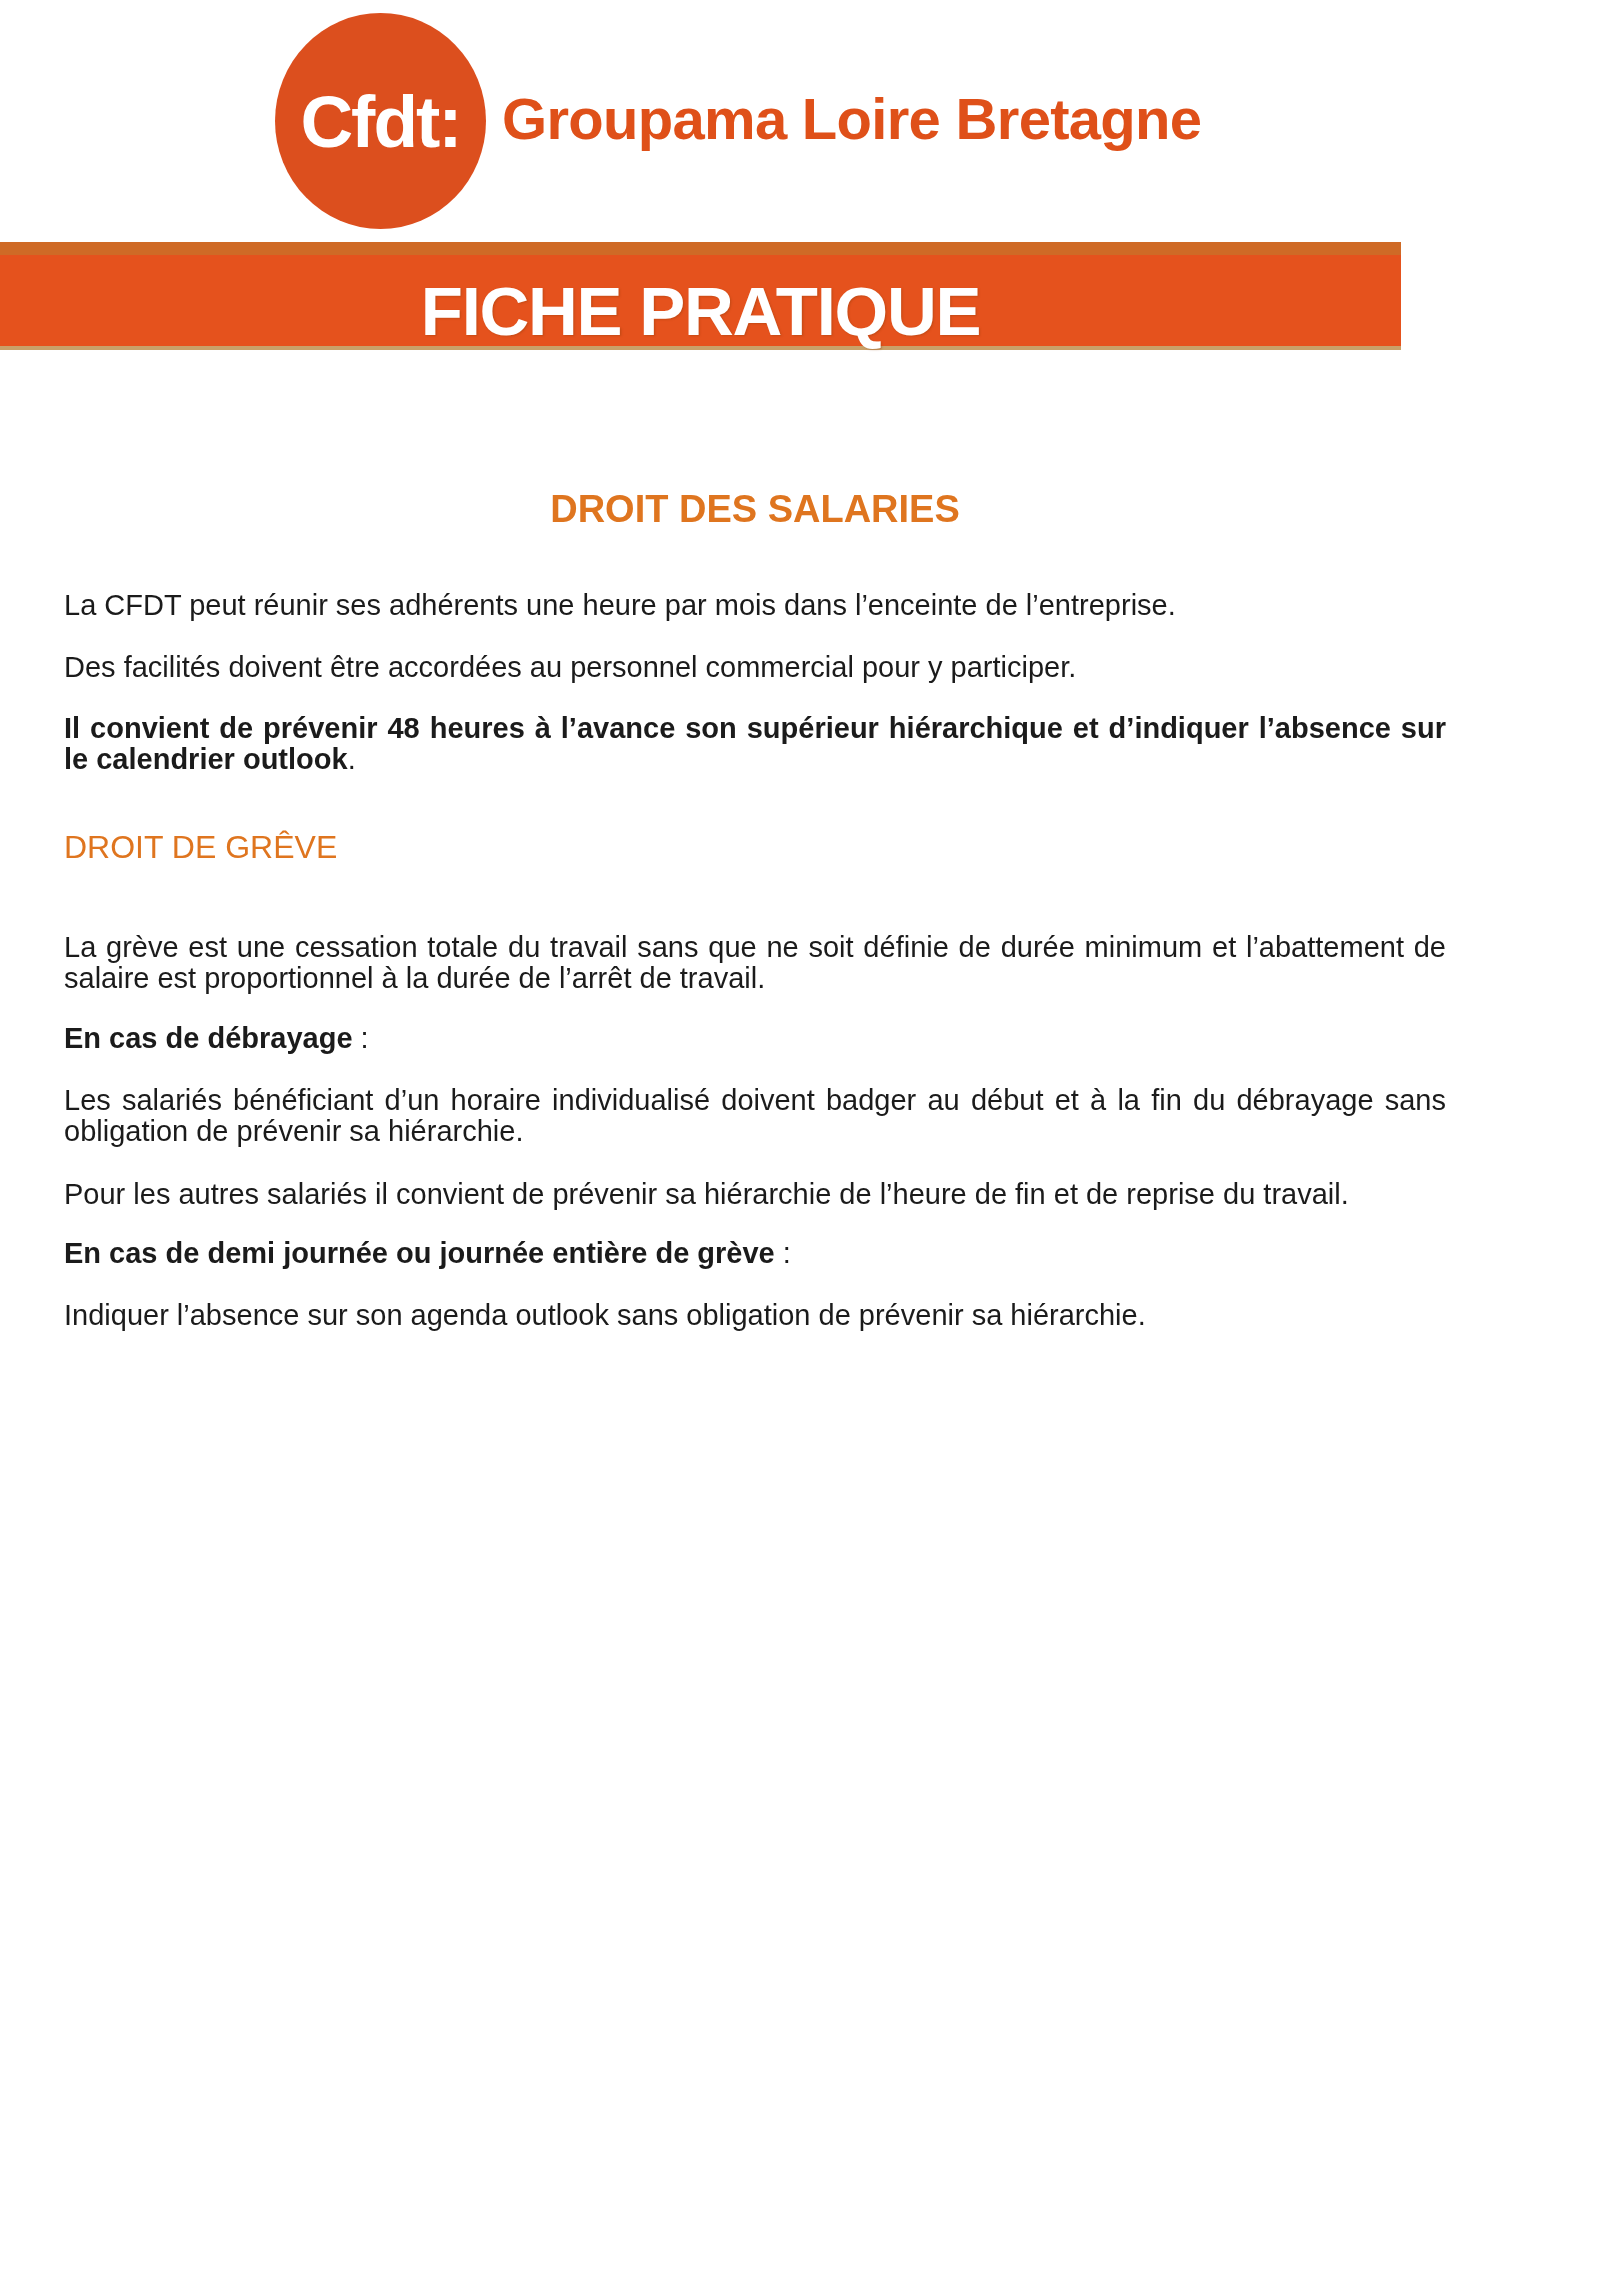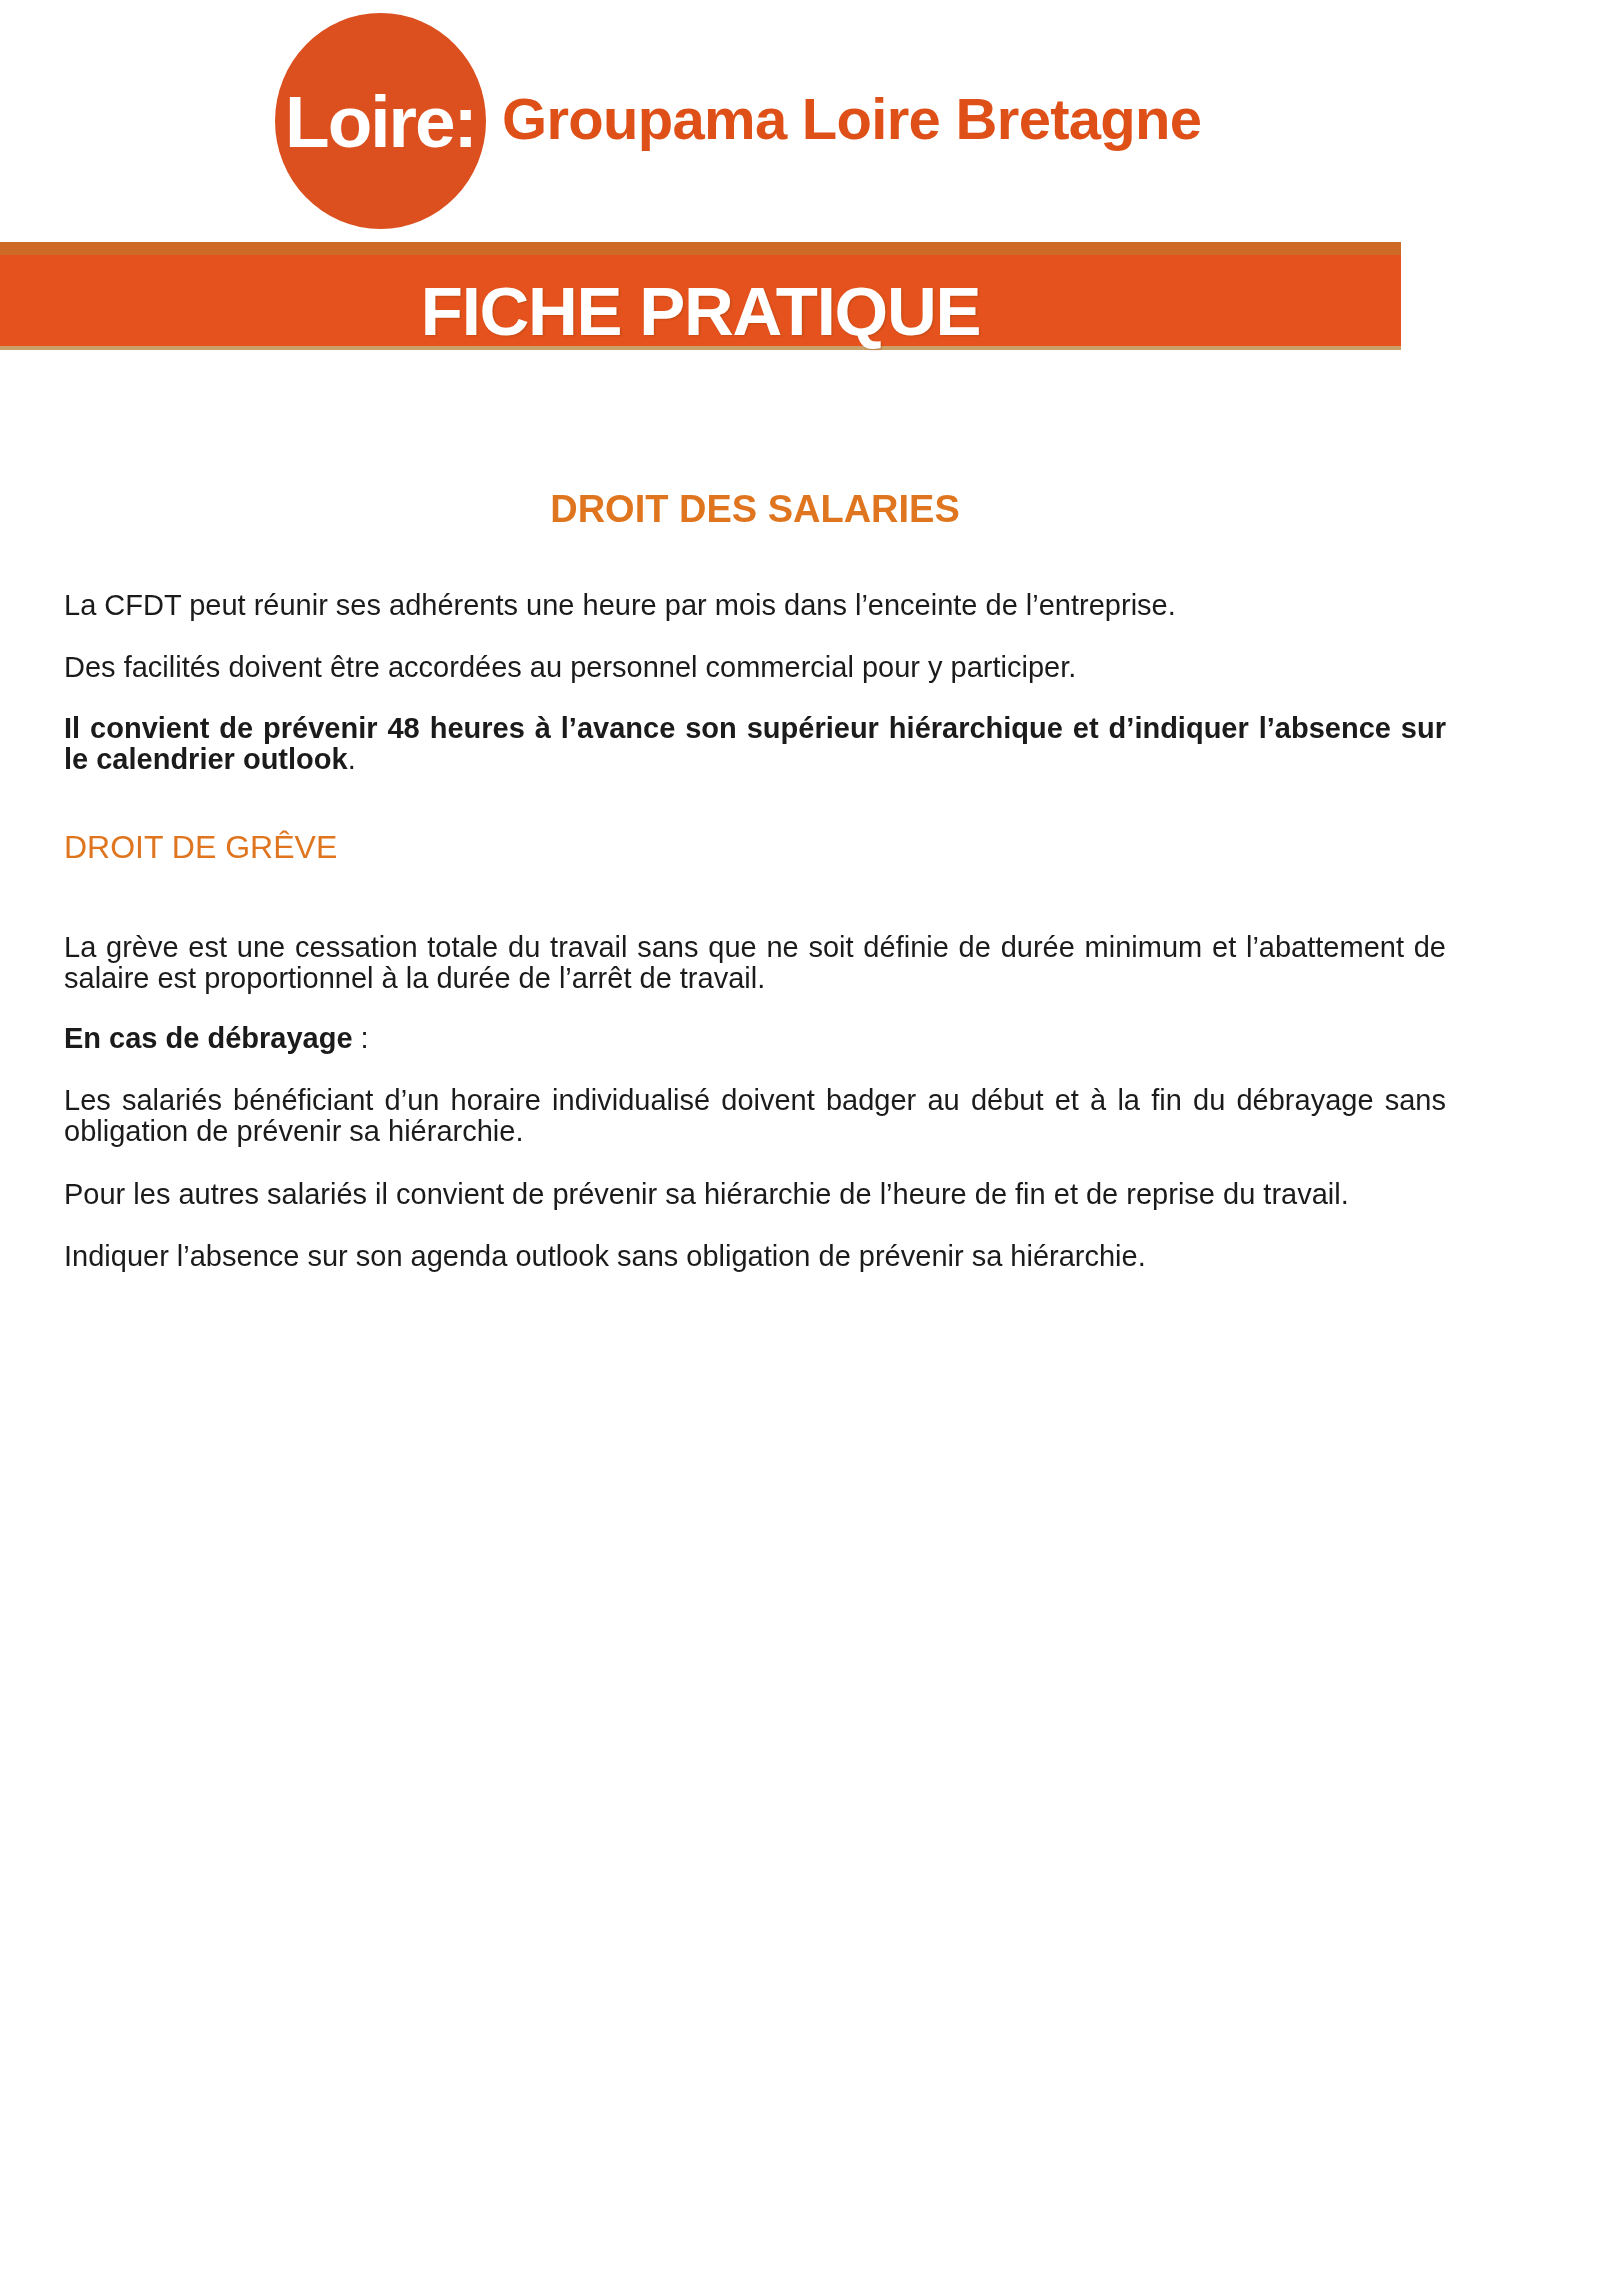--- a/index.html
+++ b/index.html
@@ -112,21 +112,21 @@
   .bold { font-weight:bold; }
   .bold .suffix { font-weight:normal; }
 </style>
 </head>
 <body>
 
 <div class="page">
 
   <header>
     <div class="logo-badge">
-      <span class="logo-badge-text">Loire:</span>
+      <span class="logo-badge-text">Cfdt:</span>
     </div>
     <div class="logo-org">Groupama Loire Bretagne</div>
   </header>
 
   <div class="banner">
     <span class="banner-text">FICHE PRATIQUE</span>
   </div>
 
   <main class="content">
 
@@ -147,18 +147,21 @@
     <p class="body-para p5">La grève est une cessation totale du travail sans que ne soit définie de durée minimum et l’abattement de salaire est proportionnel à la durée de l’arrêt de travail.</p>
 
     <p class="body-para p6 bold">
       <strong>En cas de débrayage</strong><span class="suffix"> :</span>
     </p>
 
     <p class="body-para p7">Les salariés bénéficiant d’un horaire individualisé doivent badger au début et à la fin du débrayage sans obligation de prévenir sa hiérarchie.</p>
 
     <p class="body-para p8">Pour les autres salariés il convient de prévenir sa hiérarchie de l’heure de fin et de reprise du travail.</p>
 
+    <p class="body-para p9 bold">
+      <strong>En cas de demi journée ou journée entière de grève</strong><span class="suffix"> :</span>
+    </p>
 
     <p class="body-para p10">Indiquer l’absence sur son agenda outlook sans obligation de prévenir sa hiérarchie.</p>
 
   </main>
 </div>
 
 
 </body></html>

